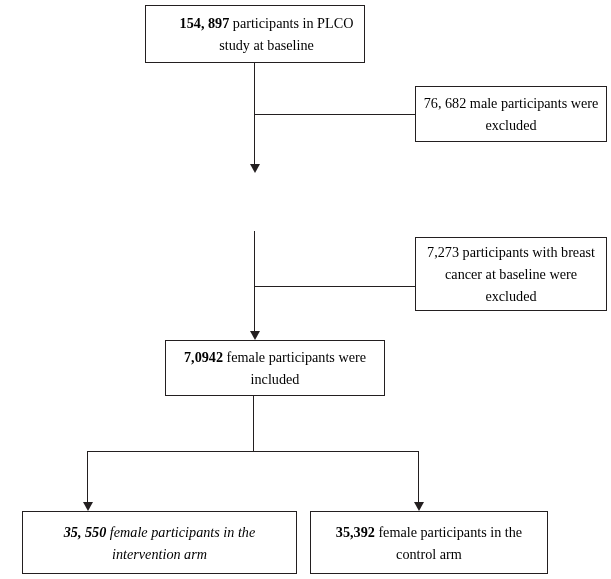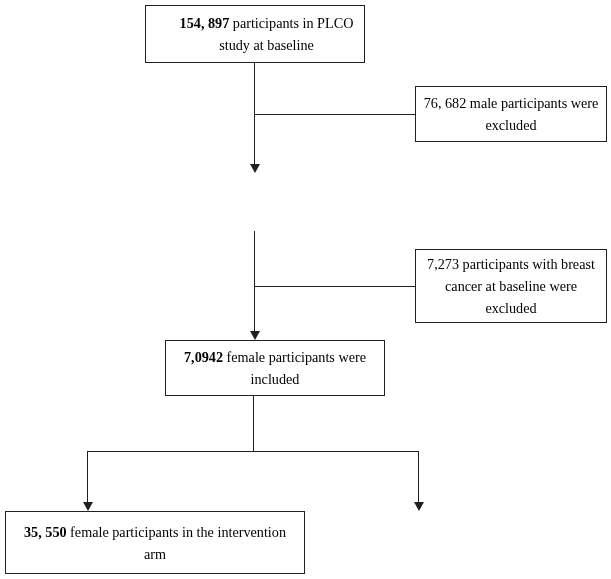--- a/index.html
+++ b/index.html
@@ -29,23 +29,23 @@
     line-height: 1.55;
     padding: 2px 6px;
   }
   .node-box .txt { display: block; }
   .node-box b { font-weight: bold; }
 
   
   #box-baseline      { left: 145px; top: 5px;   width: 220px; height: 58px; padding-left: 29px; }
   #box-excluded-male { left: 415px; top: 86px;  width: 192px; height: 56px; align-items: center; }
   #box-female-incl   { left: 145px; top: 173px; width: 220px; height: 58px; }
-  #box-excluded-bc   { left: 415px; top: 249px; width: 192px; height: 74px; }
+  #box-excluded-bc   { left: 415px; top: 237px; width: 192px; height: 74px; }
   #box-final-incl    { left: 165px; top: 340px; width: 220px; height: 56px; }
-  #box-intervention  { left: 5px;   top: 511px; width: 300px; height: 63px; }
+  #box-intervention  { left: 22px;   top: 511px; width: 275px; height: 63px; font-style: italic; }
   #box-control       { left: 310px; top: 511px; width: 238px; height: 63px; }
 
   
   .vline, .hline {
     position: absolute;
     background: #231f20;
   }
   .vline { width: 1px; }
   .hline { height: 1px; }
 
@@ -108,14 +108,17 @@
   <div class="hline" id="conn-3-horiz"></div>
   <div class="vline" id="conn-3-left-vert"></div>
   <div class="arrowhead" id="conn-3-left-arr"></div>
   <div class="vline" id="conn-3-right-vert"></div>
   <div class="arrowhead" id="conn-3-right-arr"></div>
 
   <div class="node-box" id="box-intervention">
     <span class="txt"><b>35, 550</b><span> female participants in the intervention arm</span></span>
   </div>
 
+  <div class="node-box" id="box-control">
+    <span class="txt"><b>35,392</b><span> female participants in the control arm</span></span>
+  </div>
 
 </div>
 
 </body></html>

